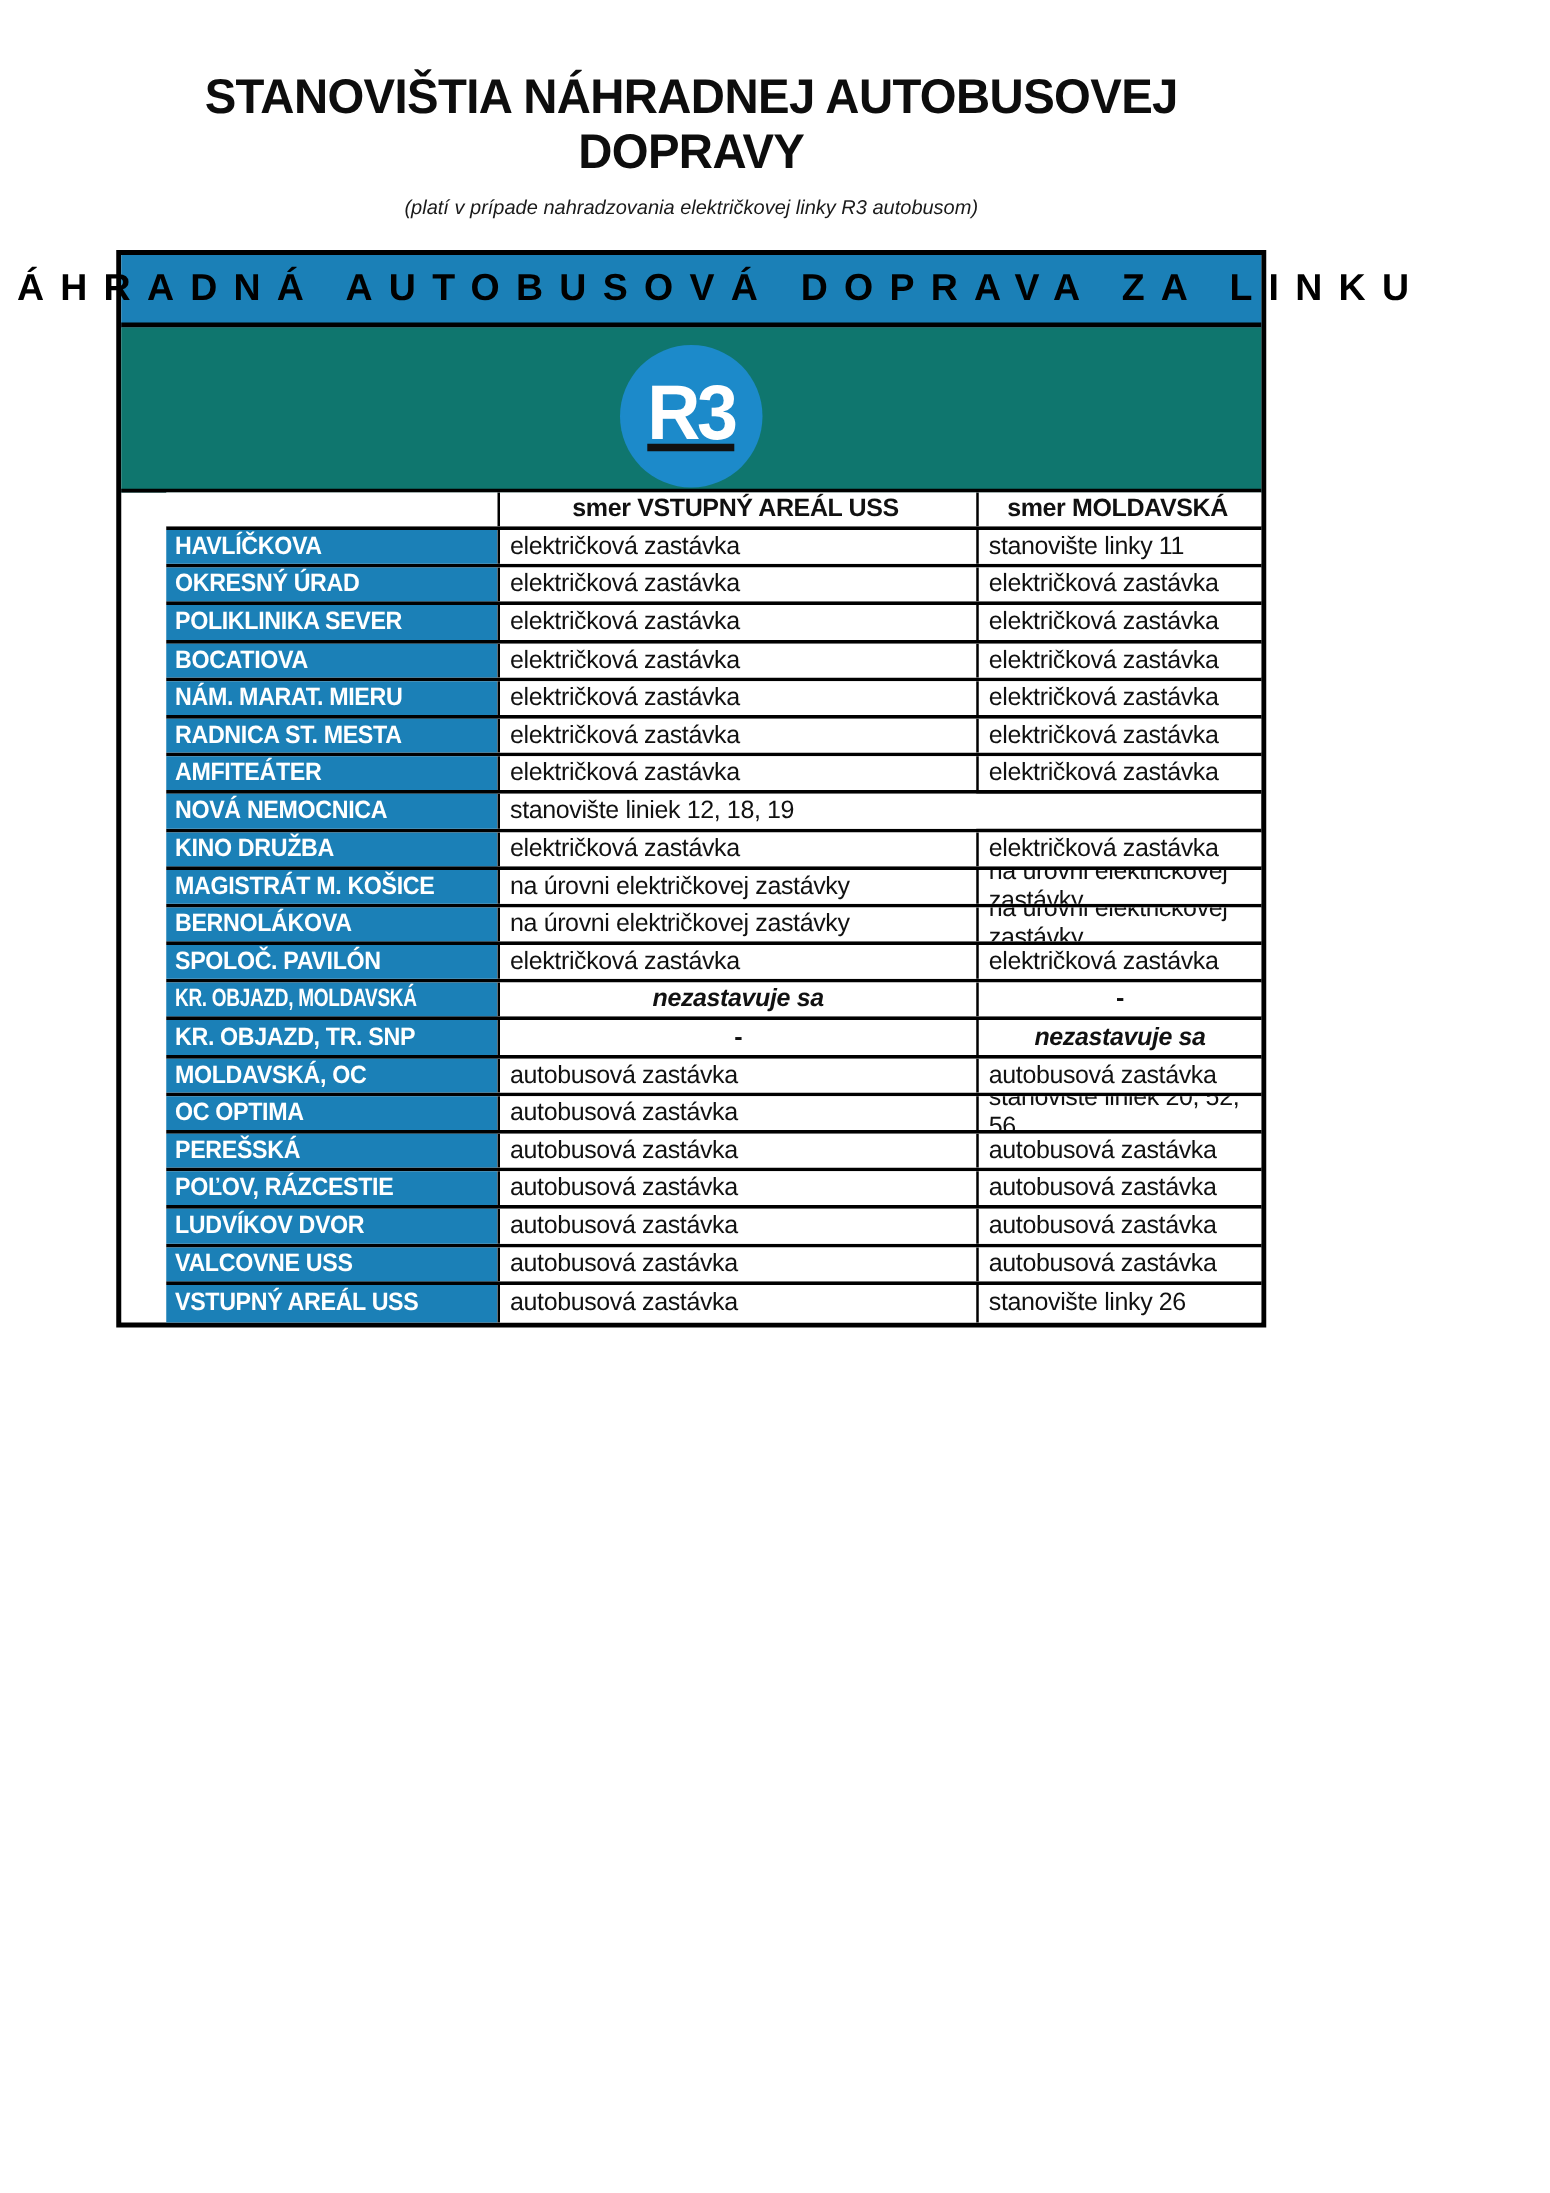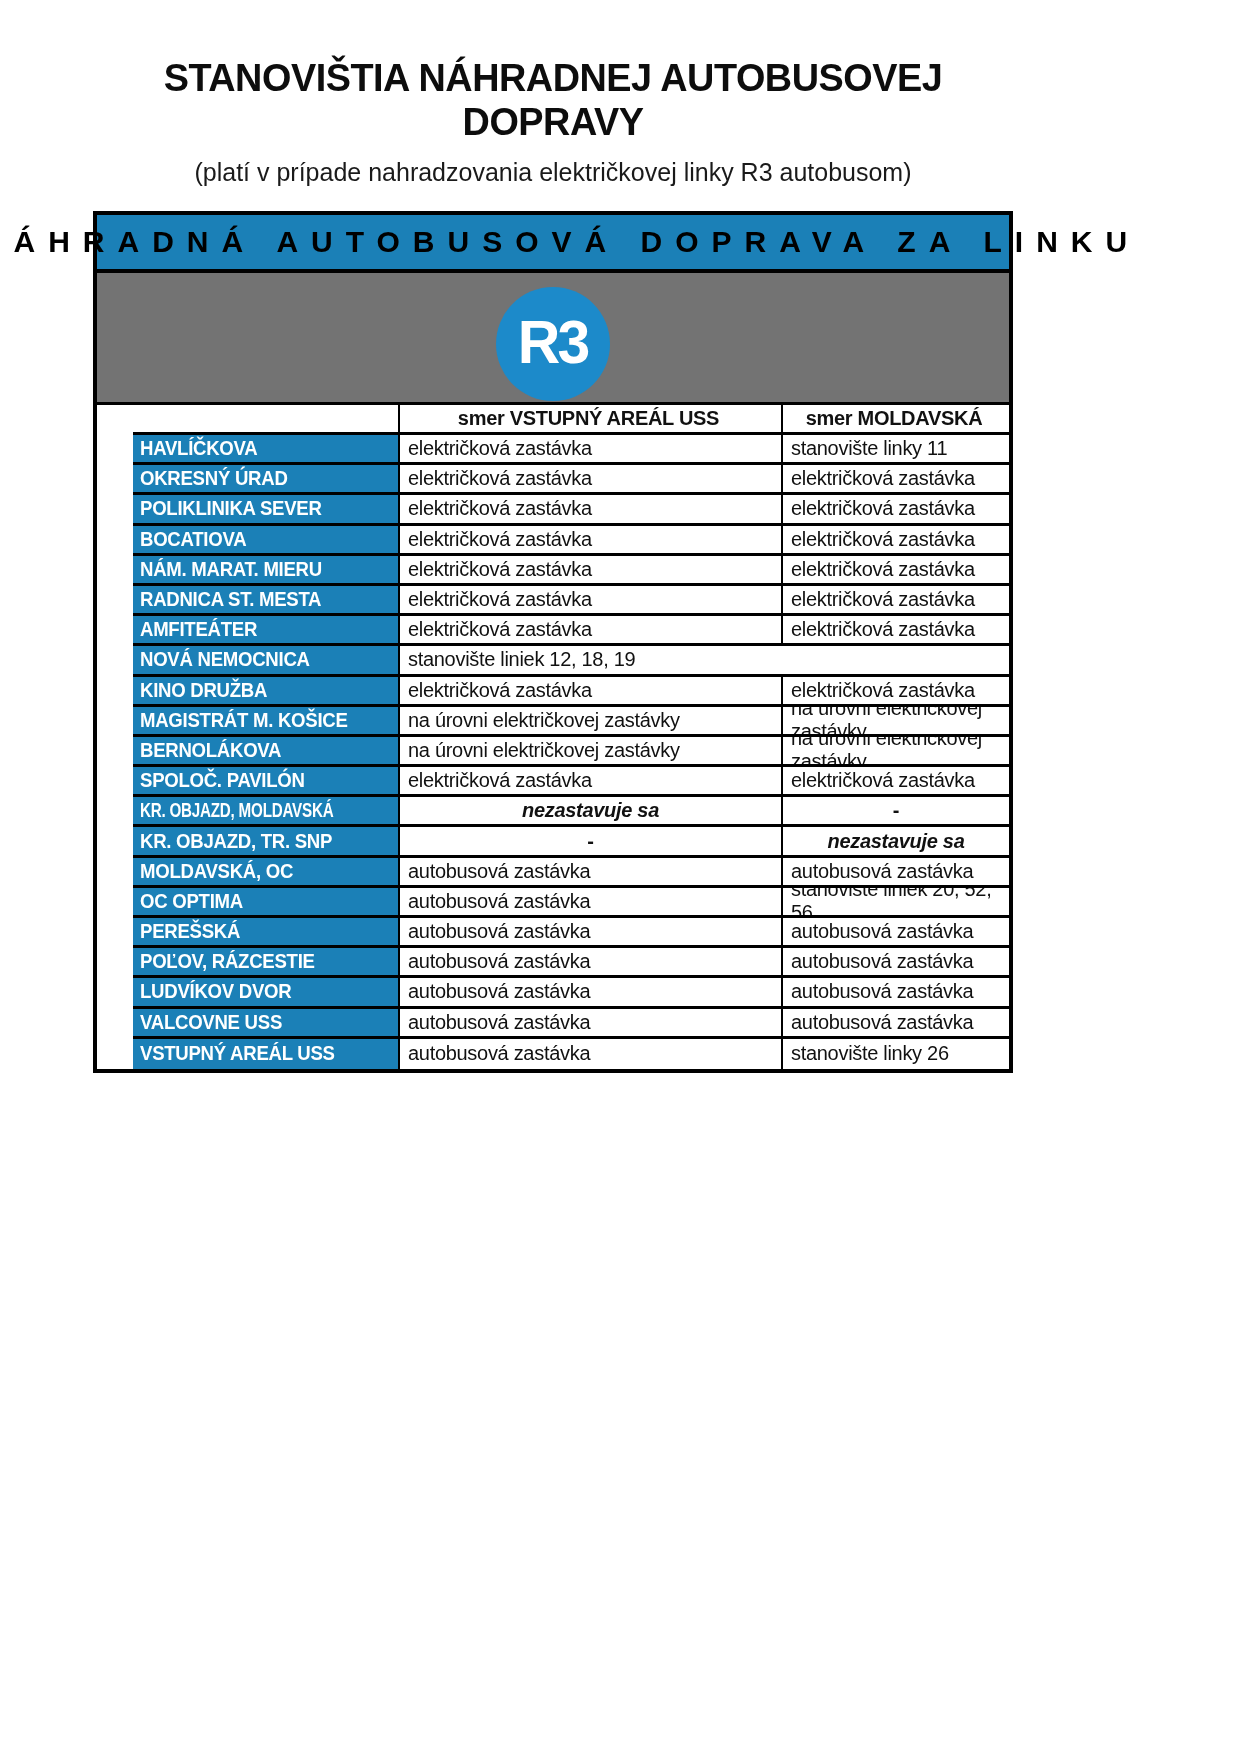--- a/index.html
+++ b/index.html
@@ -23,21 +23,22 @@
     text-align:center;
     font-size:39px;
     font-weight:700;
     letter-spacing:-0.5px;
     color:#0d0d0d;
     transform:scaleX(0.97);
   }
   .subtitle{
     margin-top:14px;
     text-align:center;
-    font-size:25px;
+    font-size:16px;
+    font-style:italic;
     font-weight:400;
     color:#1a1a1a;
   }
   .box{
     margin-top:24px;
     border:4px solid var(--grid-black);
     background:#ffffff;
   }
   .banner{
     height:58px;
@@ -50,21 +51,22 @@
     font-weight:700;
     font-size:30px;
     letter-spacing:13px;
     text-indent:13px;
     white-space:nowrap;
   }
   .logo-area{
     height:132px;
     display:flex;align-items:center;justify-content:center;
     border-bottom:3px solid var(--grid-black);
-    background:#737373;
+    background:#0f766e;
+    text-decoration:underline;
   }
   .line-badge{
     width:114px;height:114px;
     margin-top:12px;
     border-radius:50%;
     background:var(--logo-blue);
     display:flex;align-items:center;justify-content:center;
   }
   .line-badge span{
     color:#ffffff;

